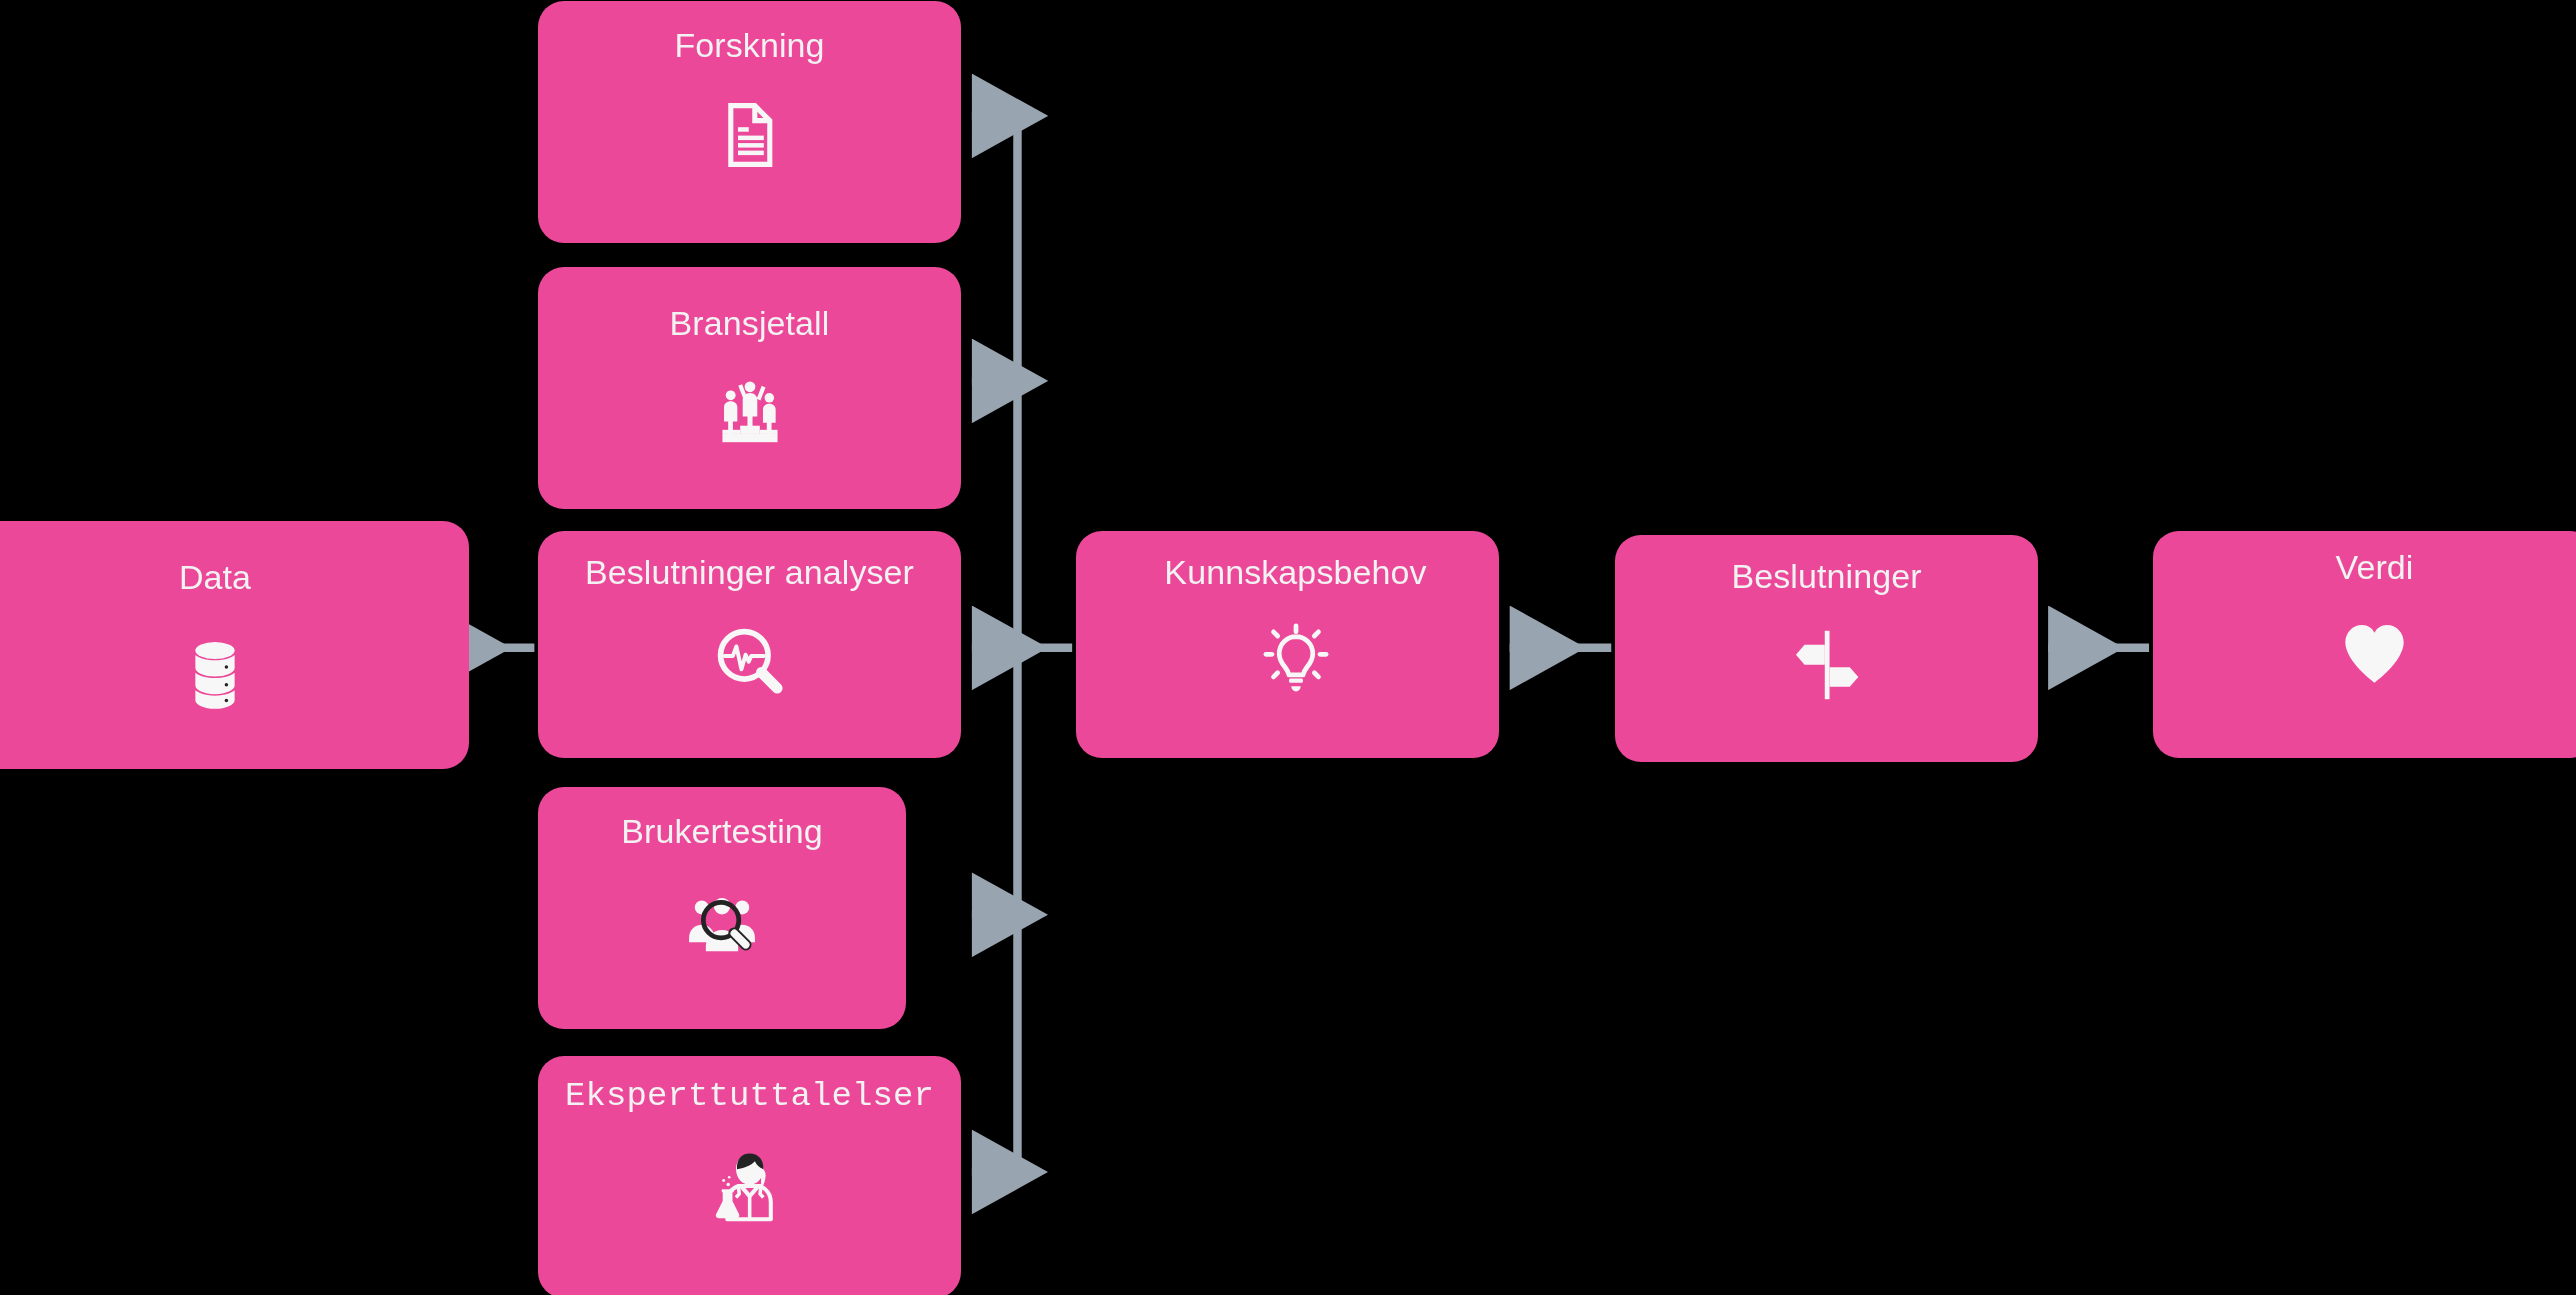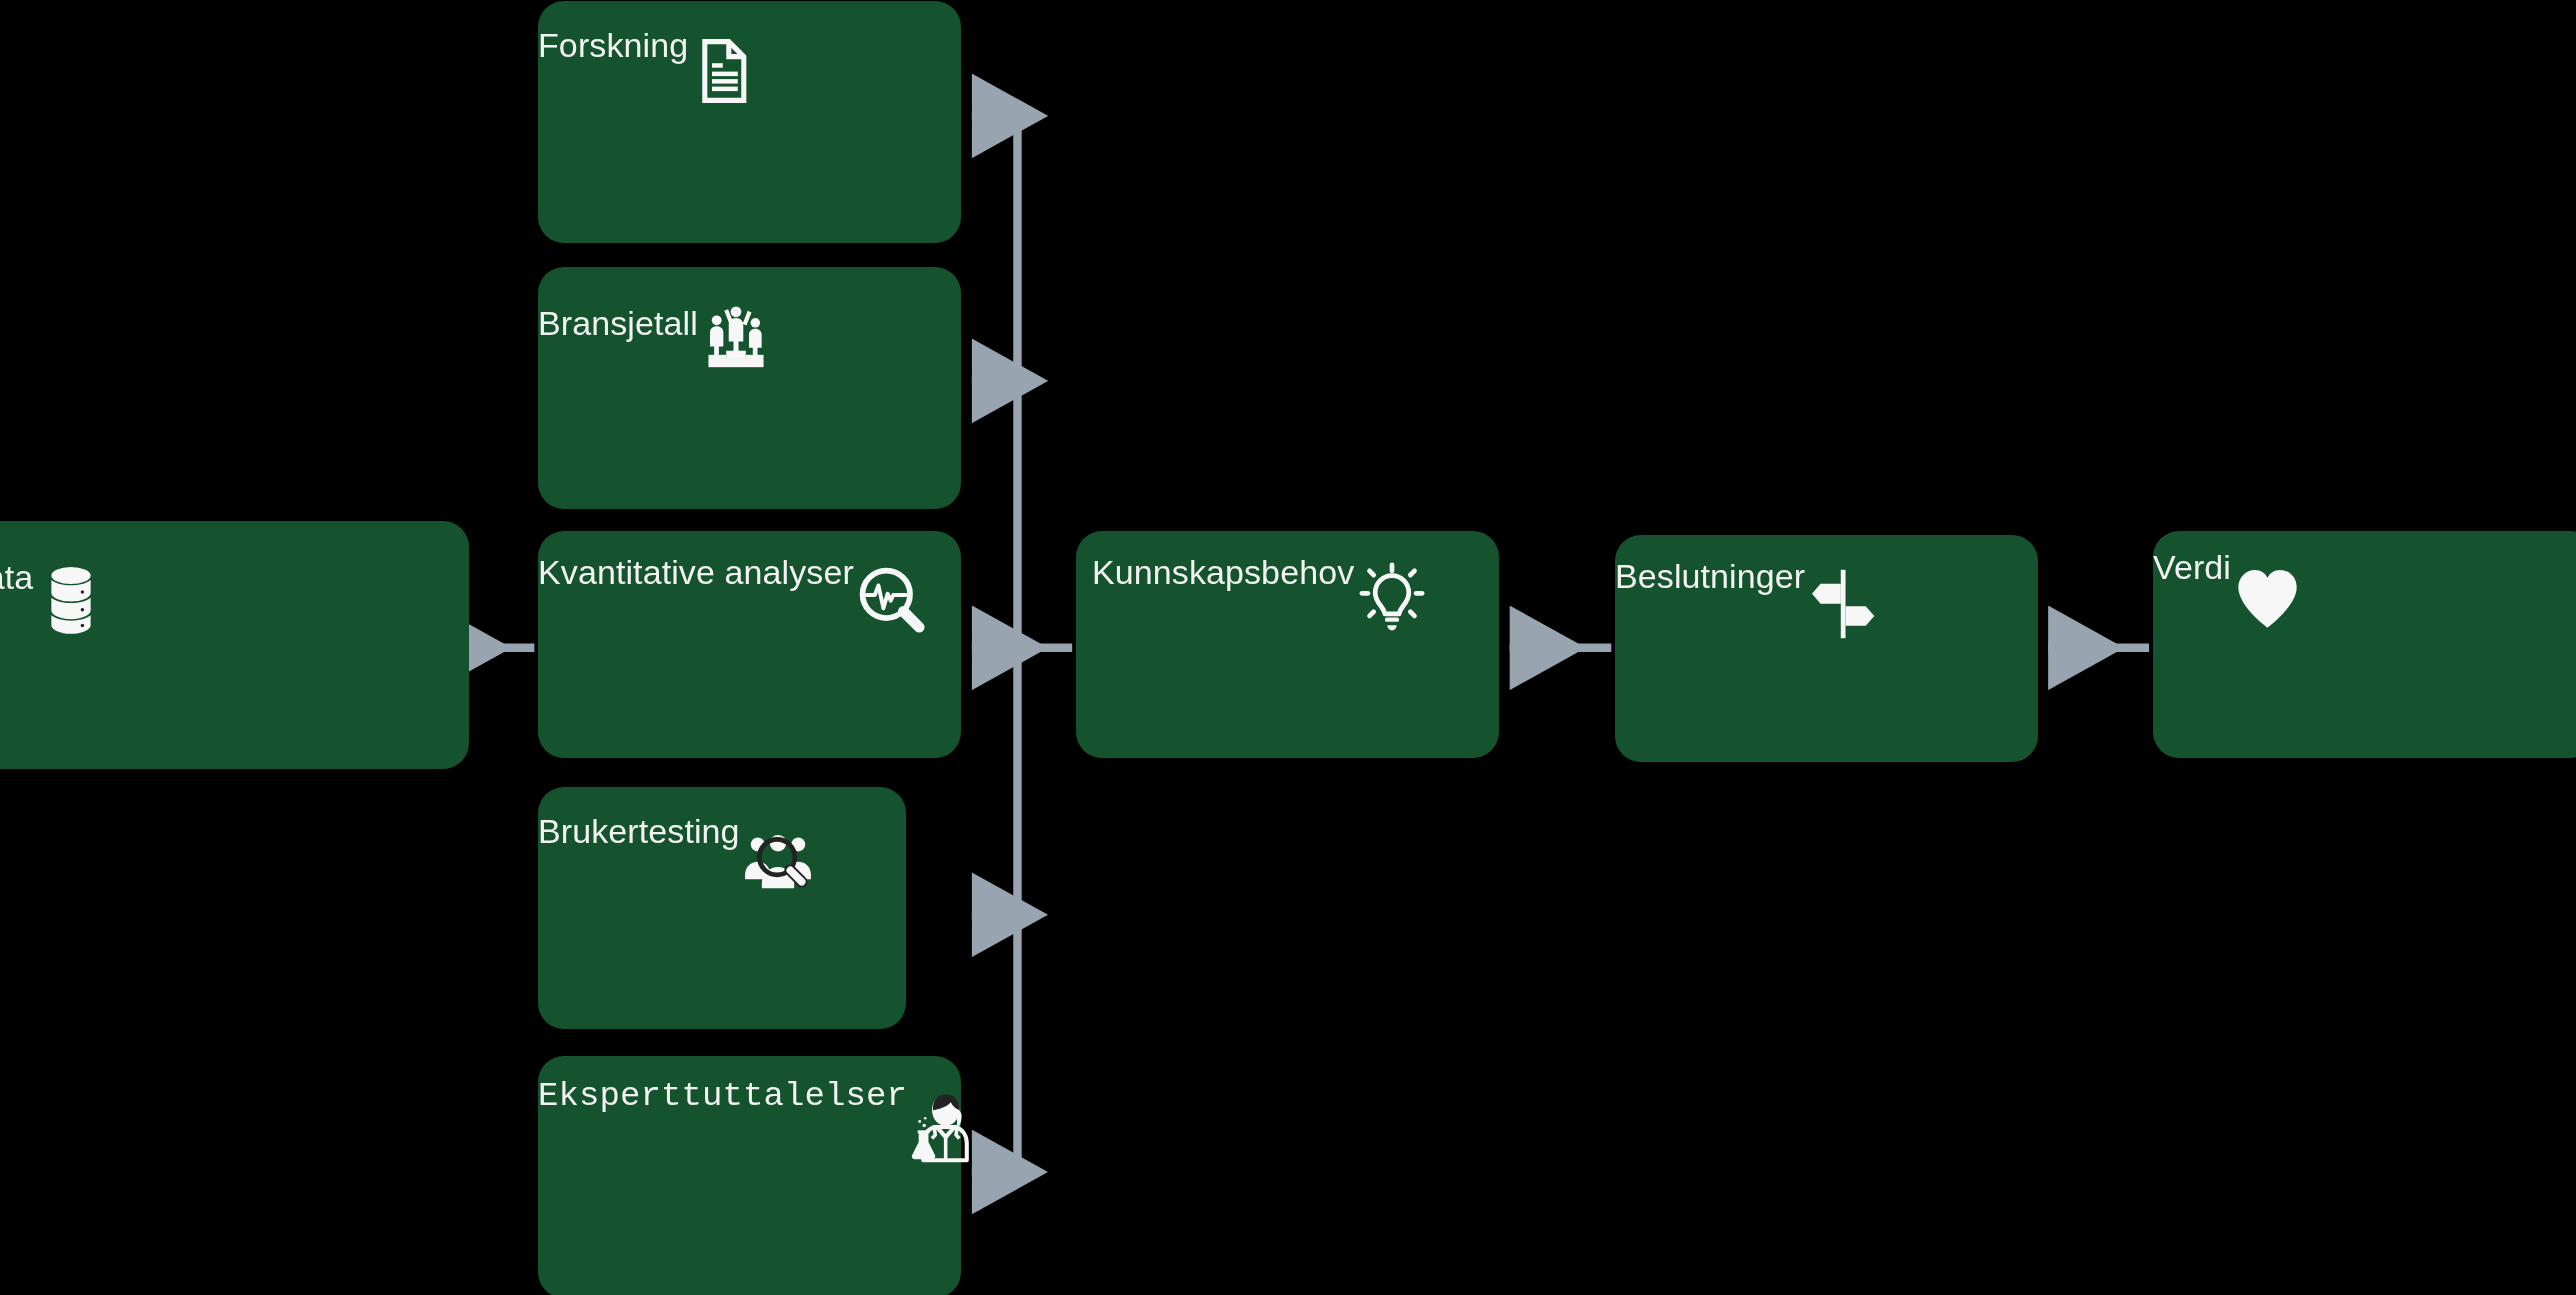--- a/index.html
+++ b/index.html
@@ -15,26 +15,26 @@
     position: relative;
   }
   #canvas {
     position: absolute;
     left: 0; top: 0;
     width: 2576px;
     height: 1295px;
   }
   .node {
     position: absolute;
-    background: #14532d;
+    background: #ec4899;
     border-radius: 26px;
     box-sizing: border-box;
     display: flex;
-    flex-direction: row;
-    align-items: flex-start;
+    flex-direction: column;
+    align-items: center;
   }
   .node-label {
     color: #f2f2f2;
     font-size: 34px;
     line-height: 1.1;
     white-space: nowrap;
     letter-spacing: 0.1px;
   }
   .node-icon {
     display: block;
@@ -127,21 +127,21 @@
 
         <rect x="8.9" y="15.7" width="6.2" height="2.6"></rect>
         <rect x="15.1" y="17.0" width="5.6" height="1.3"></rect>
         <rect x="3.3" y="17.0" width="5.6" height="1.3"></rect>
         <rect x="3.3" y="18.3" width="17.4" height="2.6"></rect>
       </svg>
     </div>
   </div>
 
   <div class="node" style="left:538px; top:531px; width:423px; height:227px;">
-    <div class="node-label" style="margin-top:23.4px;">Kvantitative analyser</div>
+    <div class="node-label" style="margin-top:23.4px;">Beslutninger analyser</div>
     <div class="node-icon" style="margin-top:31px;">
       <svg width="76" height="76" viewBox="0 0 24 24">
         <circle cx="10.2" cy="10.2" r="7.5" fill="none" stroke="#f7f7f7" stroke-width="1.8"></circle>
         <path d="M4.0 10.4h2.6l1.1-3.0 1.6 7.2 1.3-4.6 1.0 2.2 0.8-1.8h4.0" fill="none" stroke="#f7f7f7" stroke-width="1.25" stroke-linejoin="round" stroke-linecap="round"></path>
         <path d="M15.6 15.6l5.0 5.0" stroke="#f7f7f7" stroke-width="3.4" stroke-linecap="round" fill="none"></path>
       </svg>
     </div>
   </div>
 
   <div class="node" style="left:538px; top:787px; width:368px; height:242px;">

